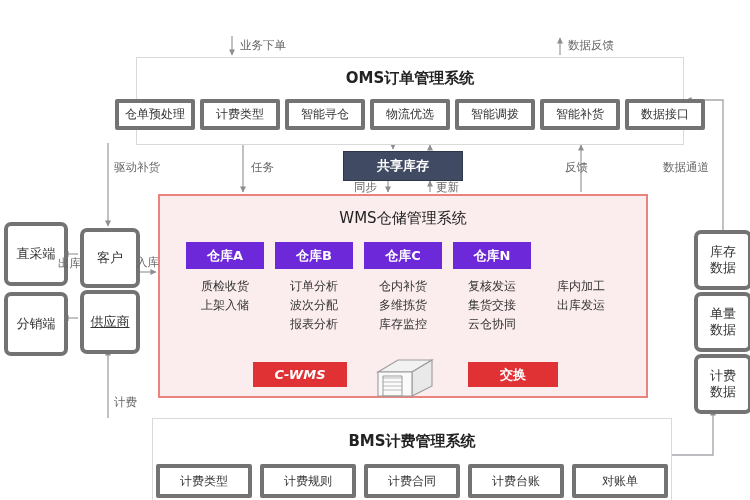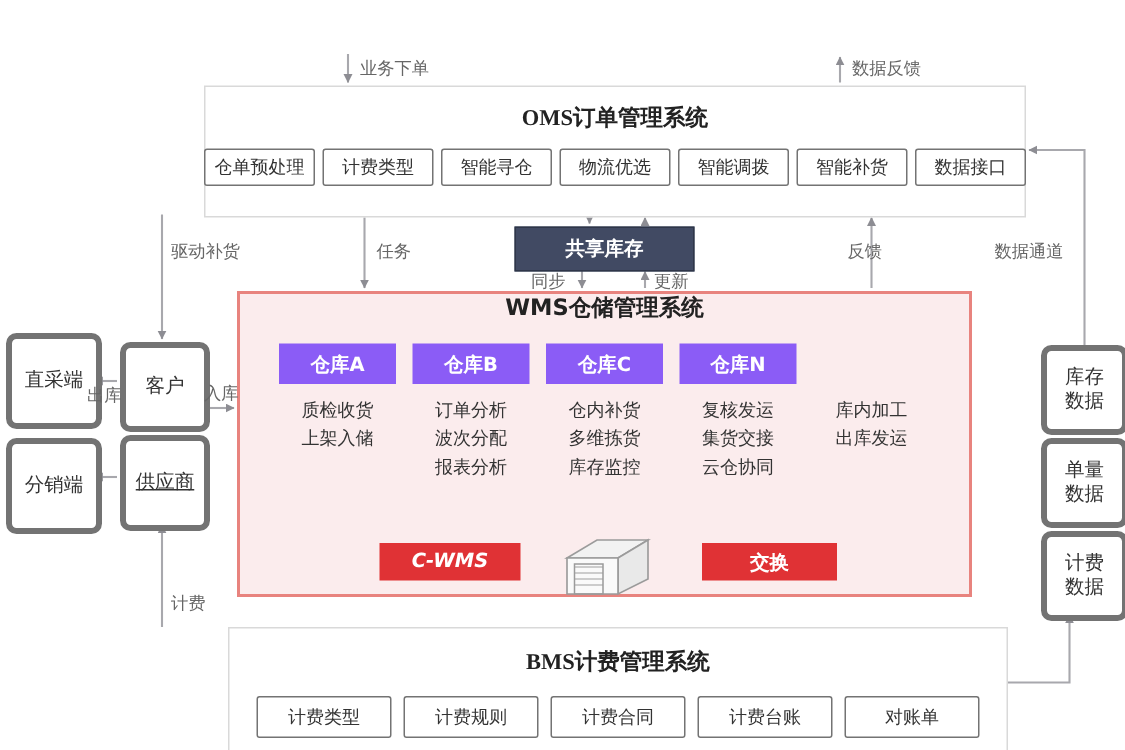--- a/index.html
+++ b/index.html
@@ -18,31 +18,31 @@
     background:#fbeaea;border:1.5px solid #e8837e;border-radius:5px;
     display:flex;align-items:center;justify-content:center;
     font-size:14px;font-weight:bold;color:#222;
     box-shadow:0 1px 2px rgba(0,0,0,.12);
   }
 
   .panel{
     position:absolute;background:#fff;border:1px solid #d9d9d9;
   }
   .panel-title{
-    text-align:center;font-size:15px;font-weight:bold;color:#222;font-family:Liberation Serif, serif;
+    text-align:center;font-size:15px;font-weight:bold;color:#222;
   }
 
   .oms{left:136px;top:57px;width:546px;height:86px;}
   .oms .panel-title{margin-top:11px;}
   .chiprow{
     display:flex;justify-content:center;gap:5px;margin-top:11px;
     padding:0 8px;
   }
   .chip{
-    border:1px solid #737373;background:#fff;border-radius:2px;
+    border:4px solid #737373;background:#fff;border-radius:2px;
     height:23px;min-width:58px;padding:0 7px;
     display:flex;align-items:center;justify-content:center;
     font-size:12px;color:#333;white-space:nowrap;
   }
 
   .bms{left:152px;top:418px;width:518px;height:82px;}
   .bms .panel-title{margin-top:13px;}
   .bms .chiprow{gap:8px;margin-top:13px;}
   .bms .chip{min-width:74px;height:26px;font-size:12px;}
 
@@ -53,29 +53,30 @@
     display:flex;align-items:center;justify-content:center;
     font-size:13px;font-weight:bold;
   }
 
   
   .wms{
     position:absolute;left:158px;top:194px;width:486px;height:200px;
     background:#fbeced;border:2px solid #e8837e;
   }
   .wms-title{
-    text-align:center;font-size:15px;font-weight:bold;color:#222;
+    text-align:center;font-size:15px;font-weight:normal;color:#222;
+    margin-top:13px;
   }
   .wms-cols{
     display:flex;justify-content:space-between;
     padding:0 26px;margin-top:14px;
   }
   .wcol{width:78px;display:flex;flex-direction:column;align-items:center;}
   .whead{
-    width:78px;height:27px;background:#8b5cf6;color:#fff;
+    width:78px;height:27px;background:#6d28d9;color:#fff;
     display:flex;align-items:center;justify-content:center;
     font-size:13px;font-weight:bold;margin-bottom:8px;
   }
   .whead.blank{background:transparent;}
   .wfeat{font-size:12px;color:#333;line-height:19px;white-space:nowrap;}
 
   .wtag{
     position:absolute;height:25px;background:#e03235;color:#fff;
     display:flex;align-items:center;justify-content:center;
     font-size:13px;font-weight:bold;

